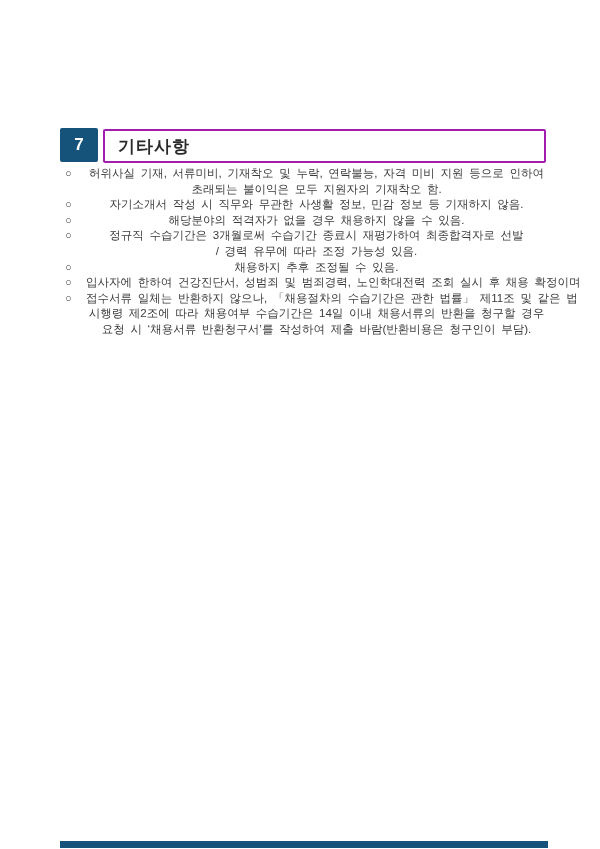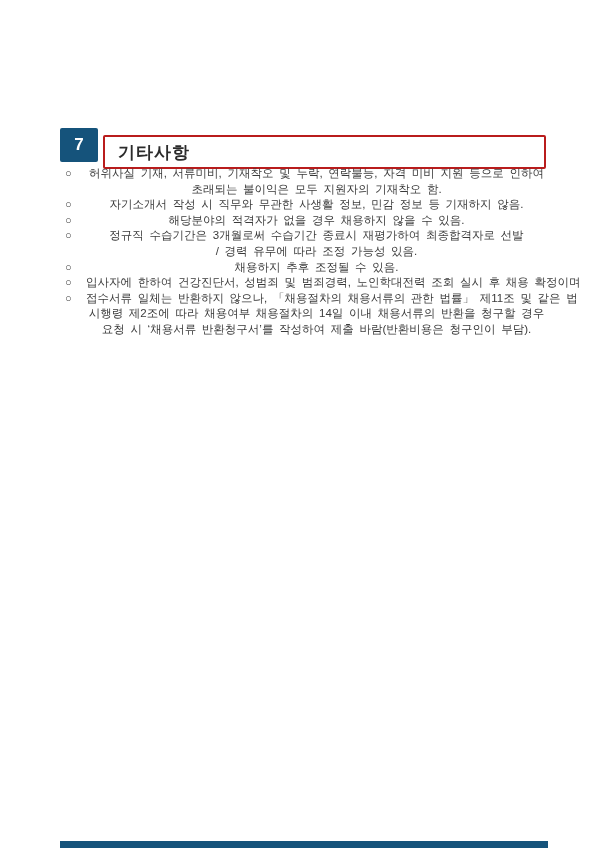--- a/index.html
+++ b/index.html
@@ -35,22 +35,22 @@
     justify-content: center;
     color: #ffffff;
     font-size: 17px;
     font-weight: bold;
     flex: 0 0 auto;
   }
   .title-box {
     margin-left: 5px;
     flex: 1 1 auto;
     height: 30px;
-    margin-top: 7px;
-    border: 2px solid #b91c1c;
+    margin-top: 1px;
+    border: 2px solid #a21caf;
     border-radius: 2px;
     background: #ffffff;
     display: flex;
     align-items: center;
     padding-left: 13px;
   }
   .title-box .title {
     font-size: 17px;
     font-weight: bold;
     color: #2b2b2b;
@@ -137,22 +137,22 @@
       <span class="line">채용하지 추후 조정될 수 있음.</span>
     </div>
 
     <div class="para">
       <span class="marker">○</span>
       <span class="line">입사자에 한하여 건강진단서, 성범죄 및 범죄경력, 노인학대전력 조회 실시 후 채용 확정이며</span>
     </div>
 
     <div class="para">
       <span class="marker">○</span>
-      <span class="line">접수서류 일체는 반환하지 않으나, 「채용절차의 채용서류의 관한 법률」 제11조 및 같은 법</span>
-      <span class="line">시행령 제2조에 따라 채용여부 채용절차의 14일 이내 채용서류의 반환을 청구할 경우</span>
+      <span class="line">접수서류 일체는 반환하지 않으나, 「채용절차의 수습기간은 관한 법률」 제11조 및 같은 법</span>
+      <span class="line">시행령 제2조에 따라 채용여부 수습기간은 14일 이내 채용서류의 반환을 청구할 경우</span>
       <span class="line">요청 시 ‘채용서류 반환청구서’를 작성하여 제출 바람(반환비용은 청구인이 부담).</span>
     </div>
 
   </div>
 
   <div class="footer-bar"></div>
 
 </div>
 
 </body></html>

